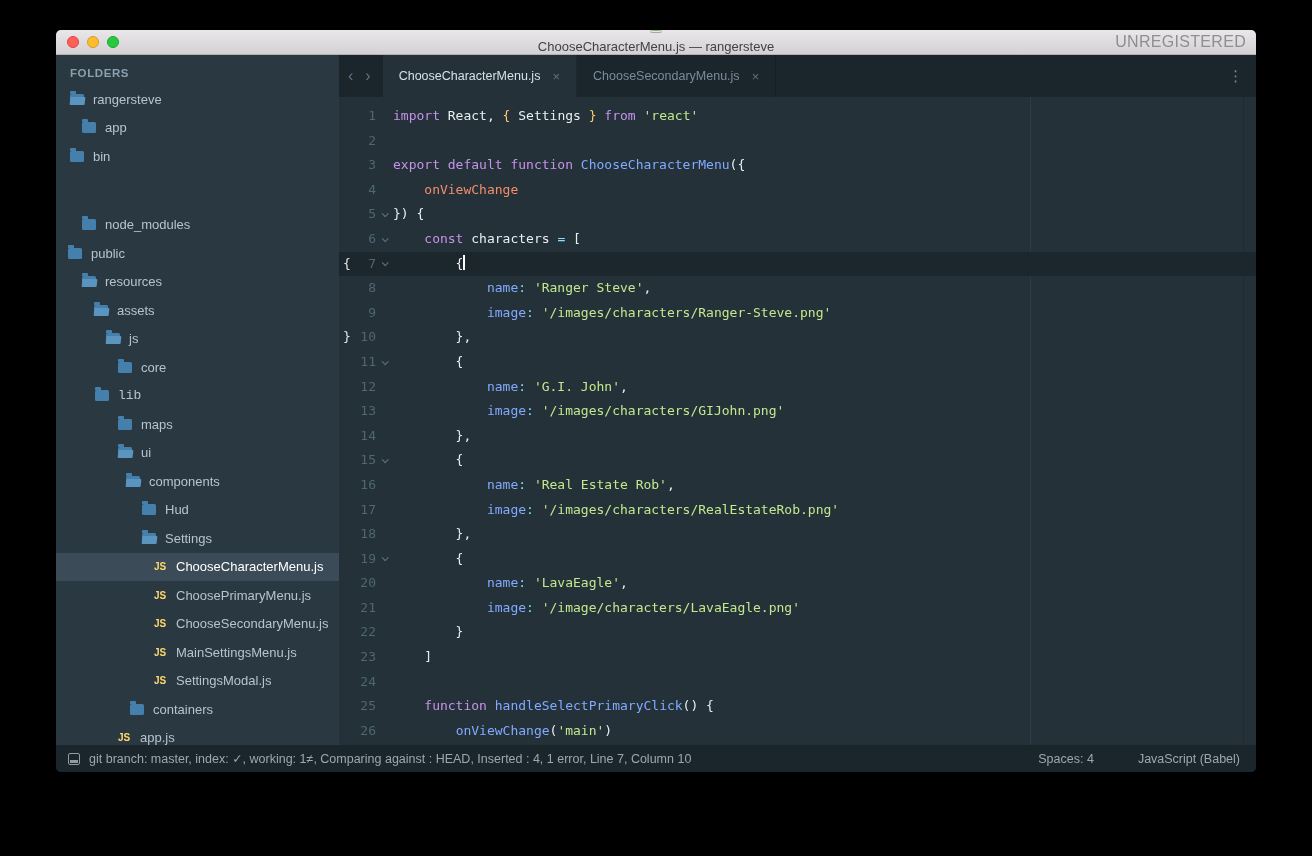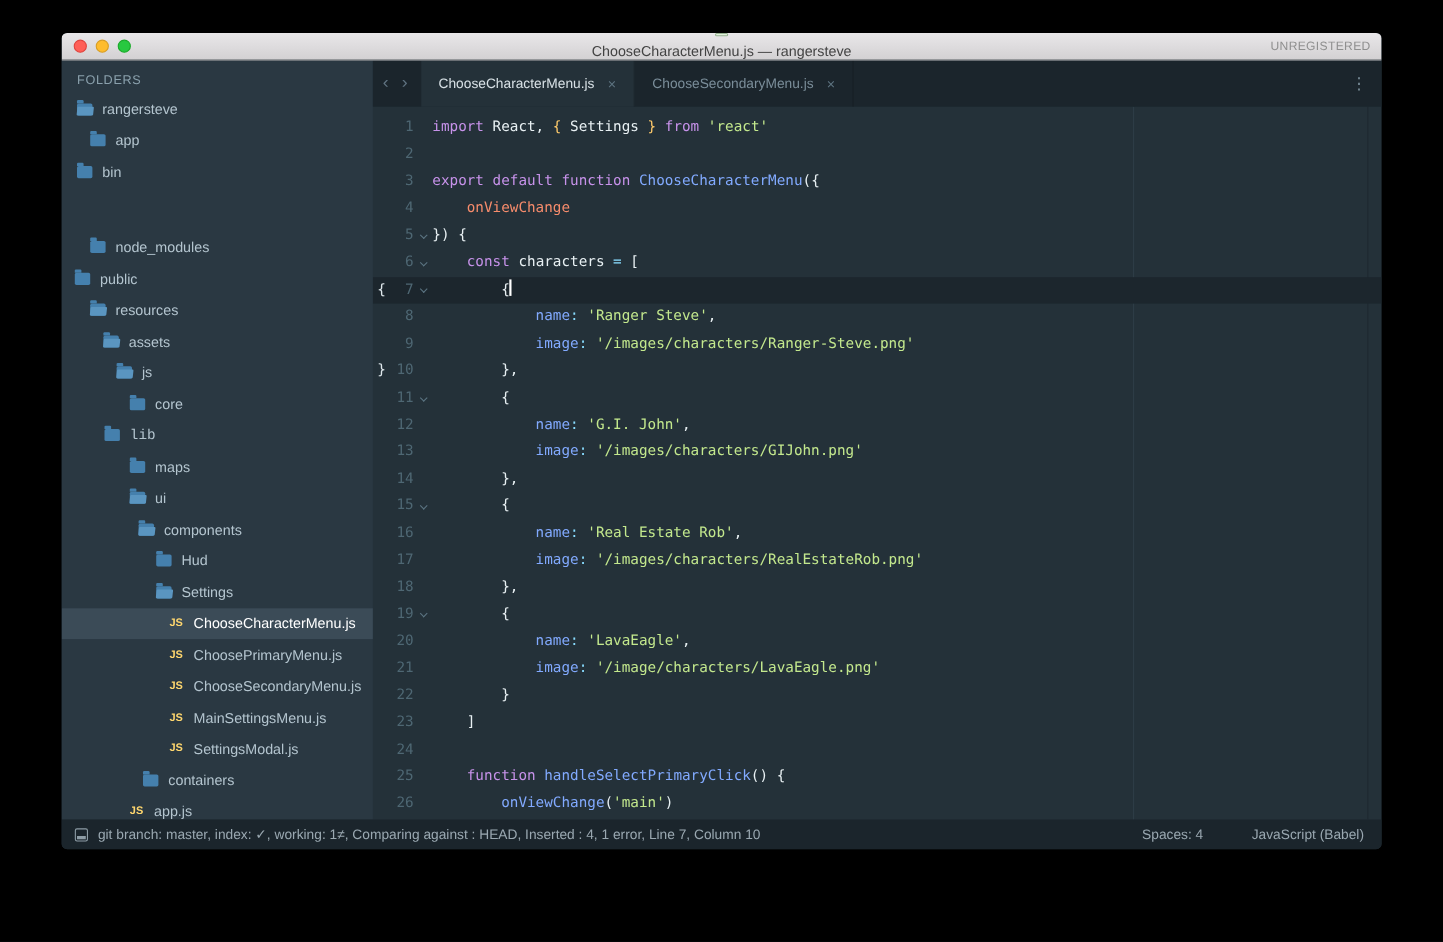--- a/index.html
+++ b/index.html
@@ -15,25 +15,25 @@
   .tl{width:12px;height:12px;border-radius:50%;}
   .tl.red{background:#ff5f57;border:1px solid #e0443e;}
   .tl.yellow{background:#febc2e;border:1px solid #d89e24;}
   .tl.green{background:#28c840;border:1px solid #1aab29;}
   .title-wrap{position:absolute;left:0;right:0;top:0;bottom:0;display:flex;align-items:center;
     justify-content:center;gap:6px;flex-direction:column;}
   .file-ic{width:12px;height:14px;background:linear-gradient(#f5fbf3,#bfe3b2);
     border:1px solid #97b391;border-radius:2px;}
   .wtitle{font-size:13px;color:#434343;}
   .unregistered{position:absolute;right:10px;top:0;bottom:0;display:flex;align-items:center;
-    font-size:11px;color:#8f8f8f;letter-spacing:.3px;}
+    font-size:16px;color:#8f8f8f;letter-spacing:.3px;}
   
   .main{flex:1;display:flex;min-height:0;}
   .sidebar{width:283px;flex:none;background:var(--bg_sidebar,#2a3842);padding-top:6px;overflow:hidden;}
-  .sb-header{font-size:11.5px;font-weight:normal;letter-spacing:.6px;color:#8aa0ac;padding:6px 0 6px 14px;}
+  .sb-header{font-size:11.5px;font-weight:bold;letter-spacing:.6px;color:#8aa0ac;padding:6px 0 6px 14px;}
   .sb-item{height:28.5px;display:flex;align-items:center;font-size:13px;color:var(--fg_sidebar,#b4c5cf);cursor:default;}
   .sb-item.selected{background:var(--bg_selected_item,#3b4b57);color:#fff;}
   .ic{flex:none;}
   .ic.folder,.ic.folder-open{width:14px;height:11px;background:var(--folder,#4580ad);border-radius:1.5px;
     margin-right:9px;position:relative;}
   .ic.folder::before,.ic.folder-open::before{content:"";position:absolute;top:-3px;left:0;width:6px;height:3px;
     border-radius:1px 1px 0 0;background:var(--folder,#4580ad);}
   .ic.folder-open::after{content:"";position:absolute;left:0;right:-1px;top:3px;bottom:0;
     background:var(--folder_open,#5a95c0);border-radius:1px;transform:skewX(-6deg);}
   .ic.js{width:17px;margin-right:5px;font:bold 10px "Liberation Sans",sans-serif;color:var(--jsicon,#ffd76e);}

